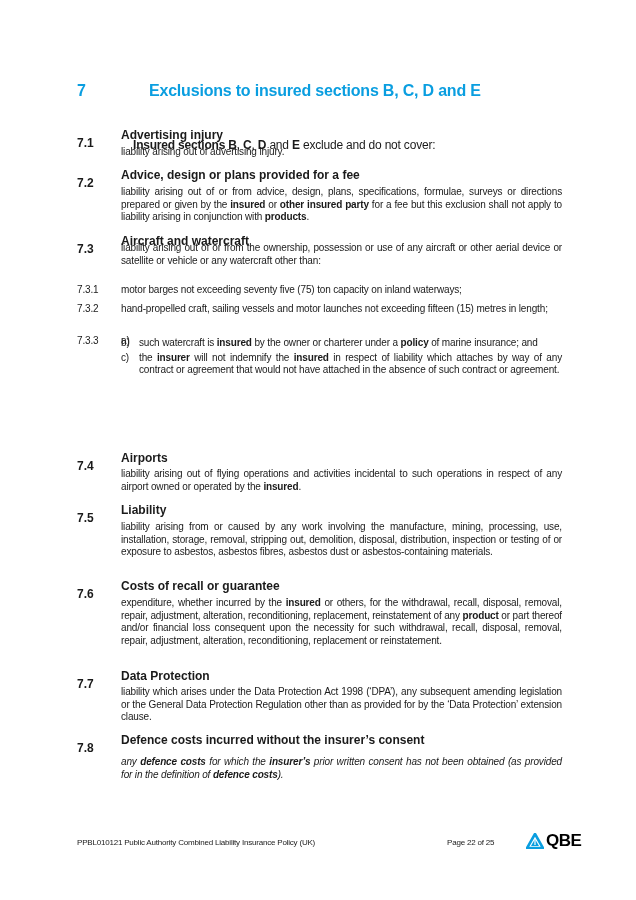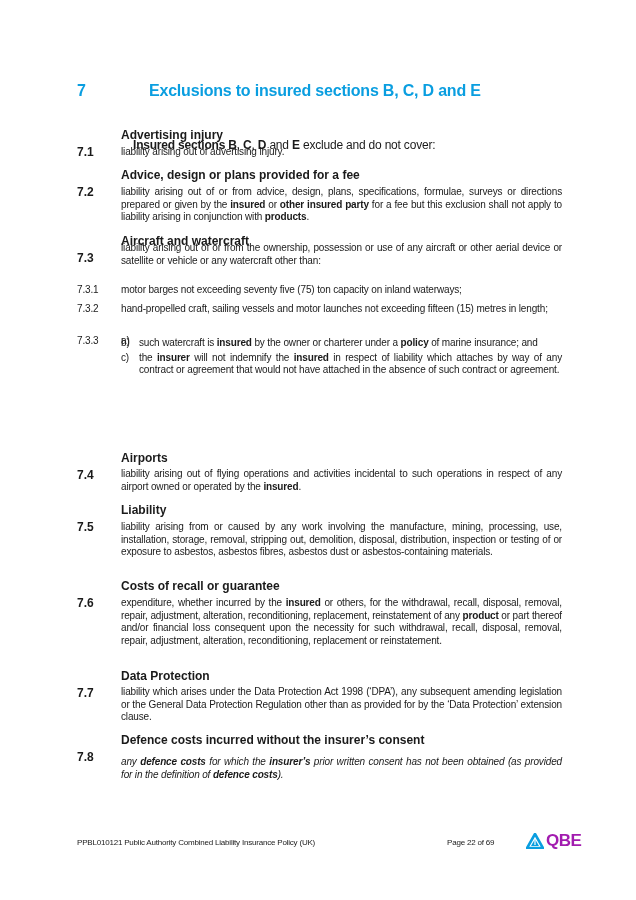--- a/index.html
+++ b/index.html
@@ -11,37 +11,37 @@
     .h1 {
       position: absolute; left: 77px; top: 82px; width: 520px;
       font-size: 16px; font-weight: bold; color: #0a9ee0; letter-spacing: -0.2px;
     }
     .h1 .num { position: absolute; left: 0; top: 0; }
     .h1 .title { position: absolute; left: 44px; top: 0; white-space: nowrap; margin-left: 28px; }
     .intro {
       position: absolute; left: 133px; top: 106px; font-size: 12px; letter-spacing: -0.2px; margin-top: 32px;
     }
     .sec { position: absolute; left: 77px; width: 490px; }
-    .sec .num { position: absolute; left: 0; top: 17px; font-size: 12px; font-weight: bold; }
+    .sec .num { position: absolute; left: 0; top: 8px; font-size: 12px; font-weight: bold; }
     .sec .head { position: absolute; left: 44px; top: 0; font-size: 12px; font-weight: bold; white-space: nowrap; }
     .sec .body {
       position: absolute; left: 44px; width: 441px; font-size: 10px; line-height: 12.6px;
       text-align: justify; letter-spacing: -0.15px;
     }
     .sub { position: absolute; left: 77px; width: 490px; font-size: 10px; line-height: 12.6px; letter-spacing: -0.15px; }
     .sub .num { position: absolute; left: 0; top: 0; }
     .sub .txt { position: absolute; left: 44px; width: 441px; text-align: justify; top: 0; }
     .li { position: relative; padding-left: 18px; margin-top: 2px; }
     .li .mk { position: absolute; left: 0; top: 0; }
     b { font-weight: bold; }
     .footer-doc { position: absolute; left: 77px; top: 838px; font-size: 8px; letter-spacing: -0.2px; }
     .footer-page { position: absolute; left: 447px; top: 838px; font-size: 8px; letter-spacing: -0.2px; }
     .logo { position: absolute; left: 526px; top: 831px; display: flex; align-items: center; }
     .logo svg { display: block; }
-    .logo .brand { font-size: 17px; font-weight: bold; color: #a21caf; margin-left: 2px; letter-spacing: -0.5px; }
+    .logo .brand { font-size: 17px; font-weight: bold; color: #000000; margin-left: 2px; letter-spacing: -0.5px; }
   </style>
 </head>
 <body>
 
 <div class="page">
 
   <div class="h1">
     <span class="num">7</span>
     <span class="title">Exclusions to insured sections B, C, D and E</span>
   </div>
@@ -119,21 +119,21 @@
     <div class="body" style="top:17px;">liability which arises under the Data Protection Act 1998 (‘DPA’), any subsequent amending legislation or the General Data Protection Regulation other than as provided for by the ‘Data Protection’ extension clause.</div>
   </div>
 
   <div class="sec" style="top:733px;">
     <span class="num">7.8</span>
     <span class="head">Defence costs incurred without the insurer’s consent</span>
     <div class="body" style="top:23px;font-style:italic;"><span>any </span><b>defence costs</b><span> for which the </span><b>insurer’s</b><span> prior written consent has not been obtained (as provided for in the definition of </span><b>defence costs</b><span>).</span></div>
   </div>
 
   <div class="footer-doc">PPBL010121 Public Authority Combined Liability Insurance Policy (UK)</div>
-  <div class="footer-page">Page 22 of 69</div>
+  <div class="footer-page">Page 22 of 25</div>
   <div class="logo">
     <span>
       <svg width="18" height="16" viewBox="0 0 18 16">
         <polygon points="9,1 17,15 1,15" fill="none" stroke="#0a9ee0" stroke-width="2.6" stroke-linejoin="round"></polygon>
         <polygon points="9,6 13,13 5,13" fill="#0a9ee0"></polygon>
         <line x1="9" y1="6" x2="9" y2="12" stroke="#fff" stroke-width="1.2"></line>
       </svg>
     </span>
     <span class="brand">QBE</span>
   </div>

